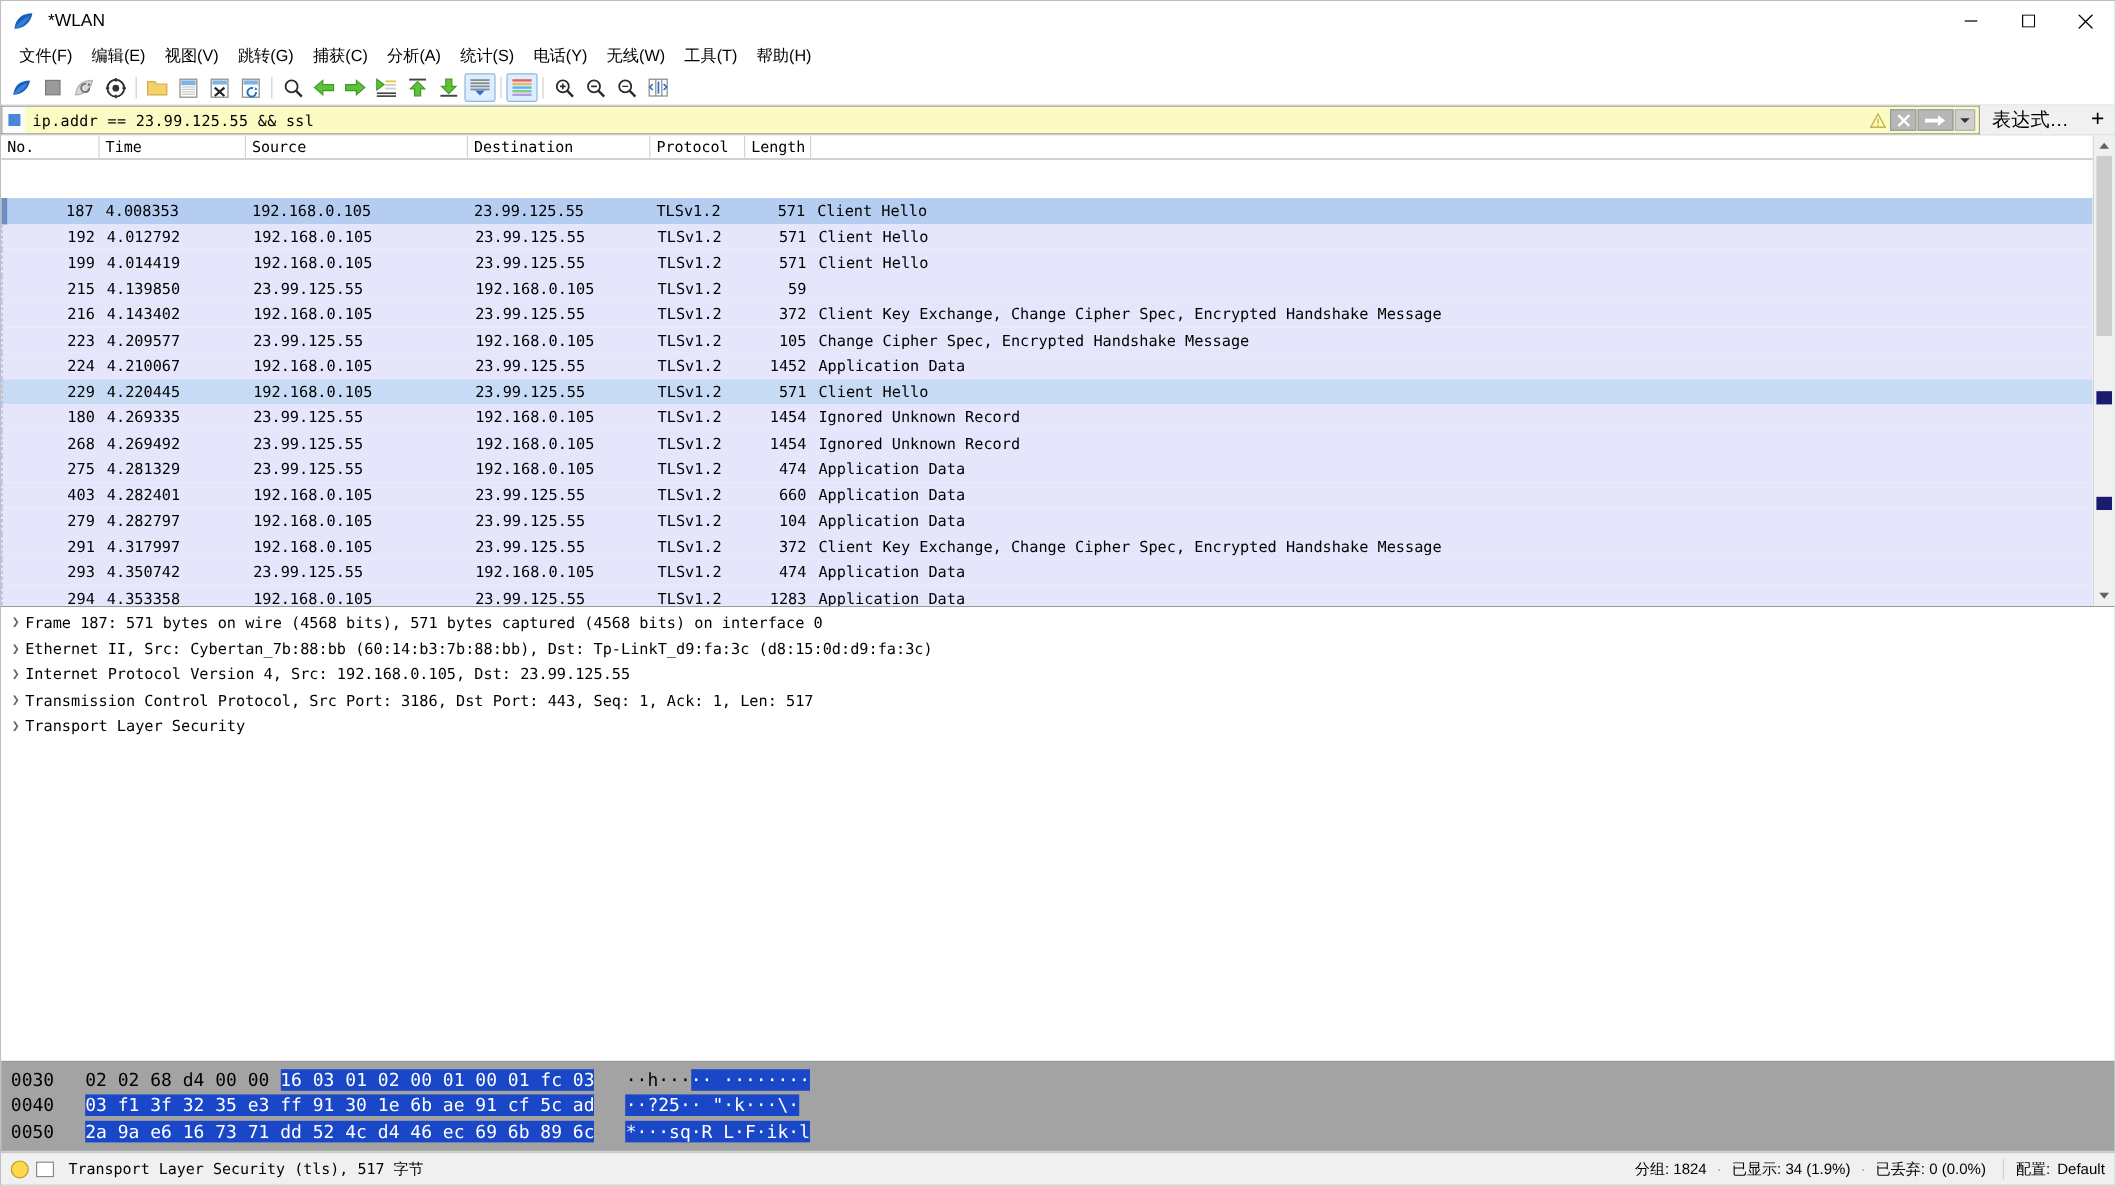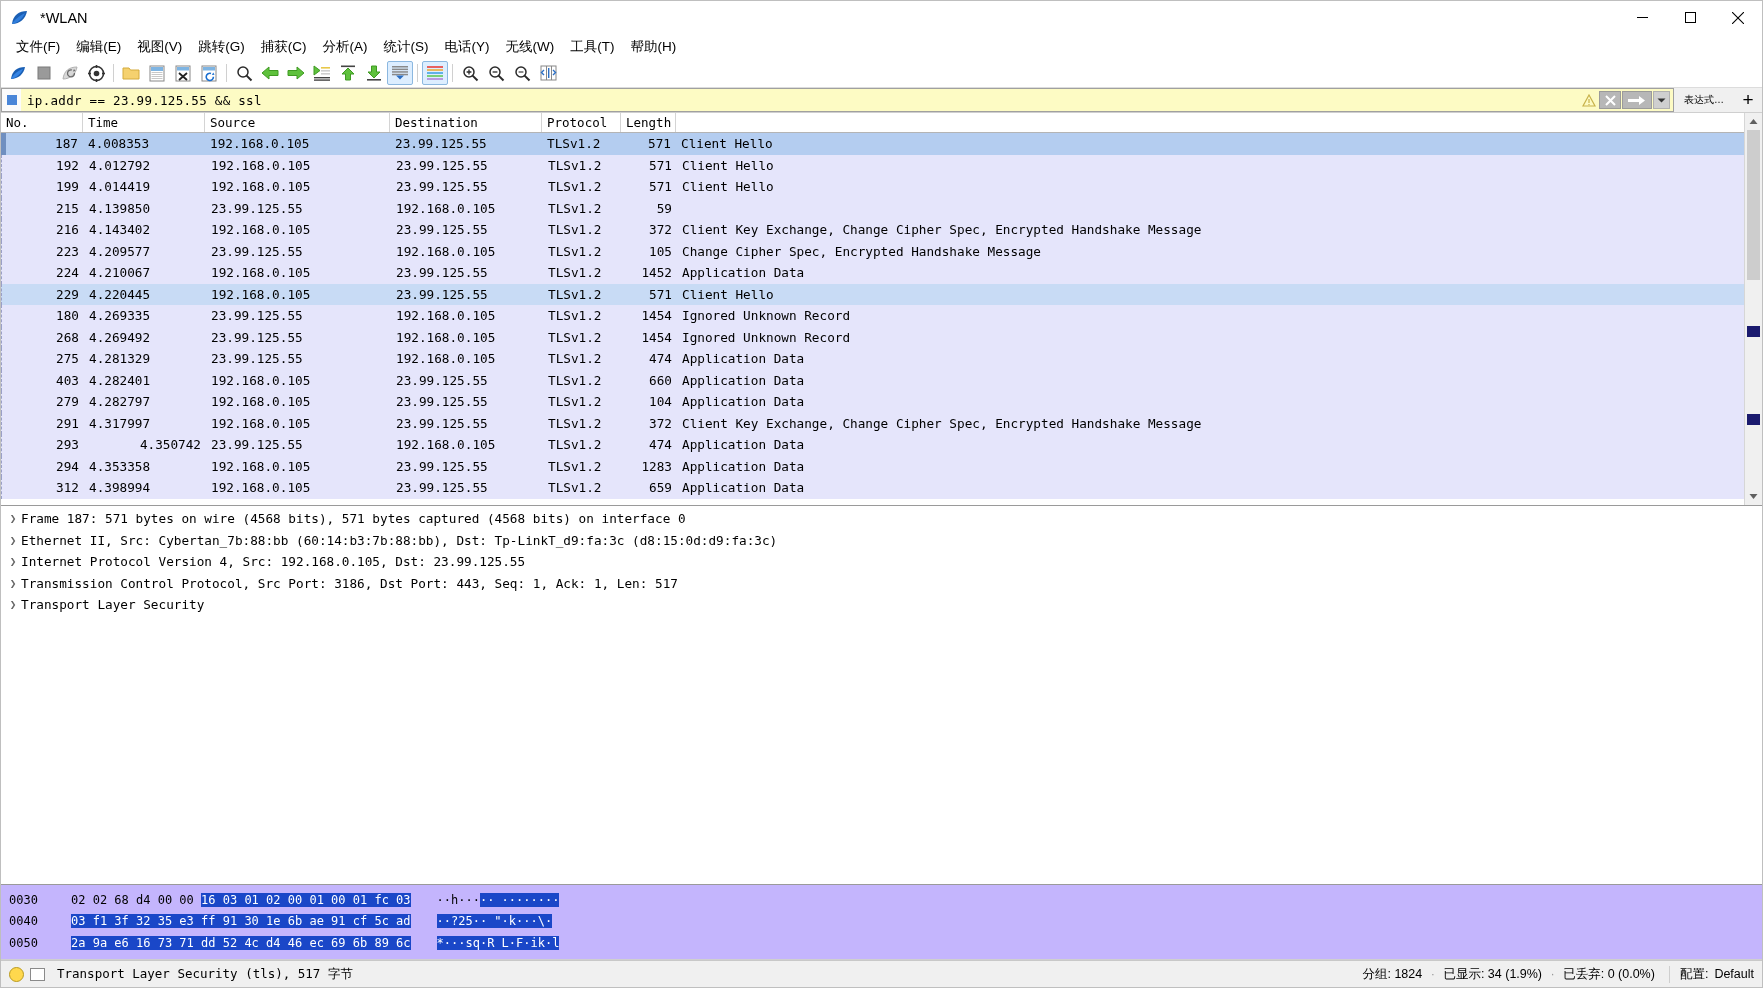--- a/index.html
+++ b/index.html
@@ -36,26 +36,26 @@
   
   .filterbar{height:24px;min-height:24px;display:flex;align-items:stretch;background:#f0f0f0;border-bottom:1px solid #cfcfcf;}
   .filter-book{width:20px;display:flex;align-items:center;justify-content:center;border:1px solid #a0a0a0;border-right:none;background:#fbfbfb;box-sizing:border-box;}
   .filter-input{flex:1;background:#fdfbc4;border:1px solid #a0a0a0;border-left:none;border-right:none;display:flex;align-items:center;padding-left:6px;box-sizing:border-box;
     font-family:"DejaVu Sans Mono","Liberation Mono",monospace;font-size:12.5px;letter-spacing:0.3px;}
   .filter-right{display:flex;align-items:center;border:1px solid #a0a0a0;border-left:none;background:#fdfbc4;box-sizing:border-box;padding-right:2px;}
   .f-icon{width:20px;height:20px;display:flex;align-items:center;justify-content:center;cursor:default;}
   .f-btn{width:22px;height:18px;background:#b7b7b7;display:flex;align-items:center;justify-content:center;margin-right:1px;cursor:default;border:1px solid #9a9a9a;box-sizing:border-box;}
   .f-btn.arr{width:30px;}
   .f-btn.drop{width:17px;background:#cfcfcf;border-color:#b0b0b0;}
-  .expr-btn{padding:0 10px;display:flex;align-items:center;font-size:10px;color:#000;cursor:default;background:#f0f0f0;height:100%;box-sizing:border-box;}
+  .expr-btn{padding:0 10px;display:flex;align-items:center;font-size:16px;color:#000;cursor:default;background:#f0f0f0;height:100%;box-sizing:border-box;}
   .plus-btn{width:28px;display:flex;align-items:center;justify-content:center;font-size:19px;color:#000;cursor:default;background:#f0f0f0;}
 
   
   .packet-list-wrap{height:392px;min-height:392px;display:flex;background:#fff;border-bottom:1px solid #9a9a9a;}
-  .plist{flex:1;display:flex;flex-direction:column;overflow:hidden;position:relative;}
+  .plist{flex:1;display:flex;flex-direction:column;overflow:hidden;position:relative;gap:32px;}
   .plist-head{display:flex;height:19px;min-height:19px;background:#ffffff;border-bottom:1px solid #b4b4b4;font-family:"DejaVu Sans Mono","Liberation Mono",monospace;font-size:12.5px;}
   .ph{padding-left:5px;box-sizing:border-box;border-right:1px solid #d4d4d4;display:flex;align-items:center;overflow:hidden;white-space:nowrap;}
   .plist-body{flex:1;overflow:hidden;font-family:"DejaVu Sans Mono","Liberation Mono",monospace;font-size:12.7px;}
   .prow{display:flex;height:21.5px;align-items:center;background:#e5e5fb;white-space:nowrap;}
   .prow.sel{background:#b4cdf0;}
   .prow.sel2{background:#c8dbf5;}
   .pc{box-sizing:border-box;padding:0 5px;overflow:hidden;white-space:nowrap;}
   .pc.r{text-align:right;}
   .pc.l{text-align:left;}
   .sel-marker{width:5px;height:21.5px;}
@@ -67,21 +67,21 @@
   .vs-thumb{position:absolute;left:2px;right:2px;background:#cdcdcd;border-radius:0;}
   .vs-mark{position:absolute;left:2px;width:13px;height:11px;background:#1a1a6e;}
 
   
   .detail{flex:1;background:#ffffff;overflow:hidden;font-family:"DejaVu Sans Mono","Liberation Mono",monospace;font-size:12.7px;border-bottom:1px solid #9a9a9a;padding-top:2px;}
   .drow{display:flex;align-items:center;height:21.5px;padding-left:4px;}
   .darrow{width:16px;color:#666;font-size:11px;display:flex;align-items:center;justify-content:center;}
   .dtext{white-space:nowrap;}
 
   
-  .hexpane{height:75px;min-height:75px;background:#c4b5fd;font-family:"DejaVu Sans Mono","Liberation Mono",monospace;font-size:12px;padding-top:4px;padding-left:8px;border-bottom:1px solid #cfcfcf;box-sizing:border-box;}
+  .hexpane{height:75px;min-height:75px;background:#a3a3a3;font-family:"DejaVu Sans Mono","Liberation Mono",monospace;font-size:15px;padding-top:4px;padding-left:8px;border-bottom:1px solid #cfcfcf;box-sizing:border-box;}
   .hrow{display:flex;height:21.5px;align-items:center;white-space:nowrap;}
   .hoff{width:48px;color:#000;}
   .hbytes{margin-left:14px;letter-spacing:0px;}
   .hascii{margin-left:26px;letter-spacing:0px;}
   .hl{background:#1a47c8;color:#ffffff;}
 
   
   .statusbar{height:26px;min-height:26px;display:flex;align-items:center;background:#f0f0f0;border-top:1px solid #c8c8c8;font-size:12.5px;}
   .sb-icons{display:flex;align-items:center;padding-left:8px;gap:6px;}
   .sb-circle{width:13px;height:13px;border-radius:50%;background:#ffd84d;border:1px solid #b99a1e;}
@@ -471,21 +471,21 @@
             <div class="pc l" style="width: 122px;">4.317997</div>
             <div class="pc l" style="width: 185px;">192.168.0.105</div>
             <div class="pc l" style="width: 152px;">23.99.125.55</div>
             <div class="pc l" style="width: 79px;">TLSv1.2</div>
             <div class="pc r" style="width: 55px;">372</div>
             <div class="pc l" style="width: 840px;">Client Key Exchange, Change Cipher Spec, Encrypted Handshake Message</div>
           </div>
           <div class="prow">
             <div class="sel-marker" style="background: transparent; border-left: 1px dashed rgb(154, 160, 200);"></div>
             <div class="pc r" style="width: 77px;">293</div>
-            <div class="pc l" style="width: 122px; text-align: right;">4.350742</div>
+            <div class="pc l" style="width: 122px;">4.350742</div>
             <div class="pc l" style="width: 185px;">23.99.125.55</div>
             <div class="pc l" style="width: 152px;">192.168.0.105</div>
             <div class="pc l" style="width: 79px;">TLSv1.2</div>
             <div class="pc r" style="width: 55px;">474</div>
             <div class="pc l" style="width: 840px;">Application Data</div>
           </div>
           <div class="prow">
             <div class="sel-marker" style="background: transparent; border-left: 1px dashed rgb(154, 160, 200);"></div>
             <div class="pc r" style="width: 77px;">294</div>
             <div class="pc l" style="width: 122px;">4.353358</div>

